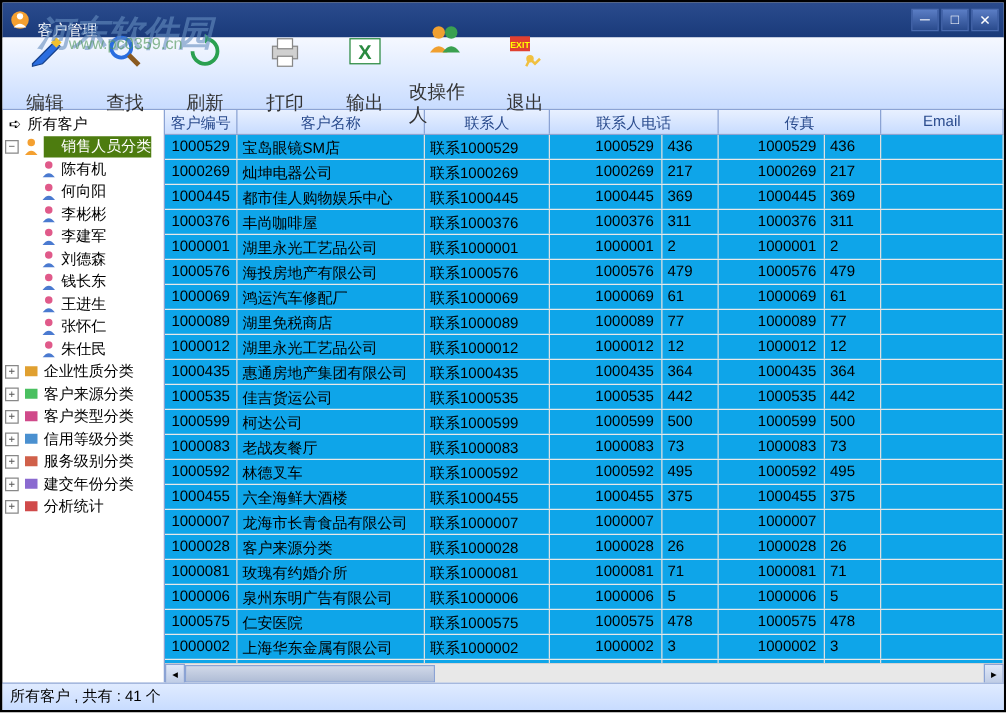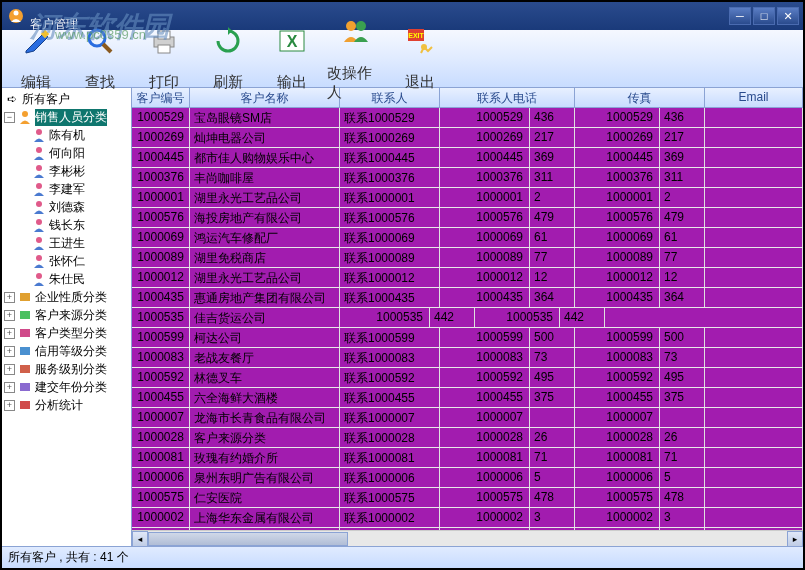--- a/index.html
+++ b/index.html
@@ -13,26 +13,26 @@
 .toolbar { height: 58px; background: linear-gradient(to bottom,#f5f8ff 0%, #e0ebff 50%, #c8dcff 100%); border-bottom: 1px solid #8ba3d4; display: flex; padding: 2px 4px; gap: 4px; align-items: center; position: relative; }
 .tool { display: flex; flex-direction: column; align-items: center; justify-content: center; width: 60px; height: 54px; cursor: pointer; border: 1px solid transparent; }
 .tool-icon { width: 32px; height: 32px; display: flex; align-items: center; justify-content: center; }
 .tool-label { font-size: 15px; color: #333; margin-top: 16px; }
 .body { flex: 1; display: flex; overflow: hidden; }
 .sidebar { width: 130px; border-right: 1px solid #8ba3d4; background: #fff; overflow-y: auto; padding: 2px; }
 .tree-node { display: flex; align-items: center; height: 18px; cursor: pointer; white-space: nowrap; }
 .tree-toggle { width: 11px; height: 11px; border: 1px solid #888; display: inline-flex; align-items: center; justify-content: center; font-size: 9px; line-height: 1; margin-right: 2px; color: #555; }
 .tree-spacer { width: 13px; display: inline-block; }
 .tree-icon { width: 16px; height: 16px; margin-right: 2px; display: inline-flex; align-items: center; justify-content: center; }
-.tree-label.selected { background: #0f766e; color: #fff; }
+.tree-label.selected { background: #4d7c0f; color: #fff; padding-left: 14px; }
 .tree-indent { display: inline-block; width: 14px; }
 .grid { flex: 1; display: flex; flex-direction: column; overflow: hidden; }
 .grid-header { display: flex; background: linear-gradient(to bottom,#e8f0ff,#c8dcff); border-bottom: 1px solid #8ba3d4; height: 20px; }
 .grid-header-cell { border-right: 1px solid #8ba3d4; padding: 2px 4px; text-align: center; color: #2a4b8d; font-size: 12px; }
-.grid-body { flex: 1; overflow-y: auto; background: #a21caf; }
+.grid-body { flex: 1; overflow-y: auto; background: #0ea5e9; }
 .grid-row { display: flex; height: 20px; border-bottom: 1px solid #e8e8e8; }
 .grid-cell { border-right: 1px solid #e0e0e0; padding: 2px 4px; overflow: hidden; white-space: nowrap; font-size: 12px; }
 .col-id { width: 58px; text-align: center; }
 .col-name { width: 150px; }
 .col-contact { width: 100px; }
 .col-phone1 { width: 90px; text-align: right; padding-right: 6px;}
 .col-phone2 { width: 45px; text-align: left;}
 .col-fax1 { width: 85px; text-align: right; padding-right: 6px;}
 .col-fax2 { width: 45px; text-align: left;}
 .col-email { flex: 1; }
@@ -82,35 +82,35 @@
           <svg width="32" height="32" viewBox="0 0 32 32">
             <circle cx="13" cy="13" r="8" fill="none" stroke="#2a6de0" stroke-width="3"></circle>
             <line x1="19" y1="19" x2="27" y2="27" stroke="#8a5a20" stroke-width="4"></line>
           </svg>
         </span>
       <span class="tool-label">查找</span>
     </div>
     <div class="tool">
       <span class="tool-icon">
           <svg width="32" height="32" viewBox="0 0 32 32">
+            <path d="M16 6 A10 10 0 1 1 6 16" fill="none" stroke="#2aa050" stroke-width="3"></path>
+            <path d="M16 2 L20 6 L16 10 Z" fill="#2aa050"></path>
+          </svg>
+        </span>
+      <span class="tool-label">刷新</span>
+    </div>
+    <div class="tool">
+      <span class="tool-icon">
+          <svg width="32" height="32" viewBox="0 0 32 32">
             <rect x="6" y="12" width="20" height="10" fill="#d0d0d0" stroke="#888"></rect>
             <rect x="10" y="6" width="12" height="8" fill="#fff" stroke="#888"></rect>
             <rect x="10" y="20" width="12" height="8" fill="#fff" stroke="#888"></rect>
           </svg>
         </span>
       <span class="tool-label">打印</span>
-    </div>
-    <div class="tool">
-      <span class="tool-icon">
-          <svg width="32" height="32" viewBox="0 0 32 32">
-            <path d="M16 6 A10 10 0 1 1 6 16" fill="none" stroke="#2aa050" stroke-width="3"></path>
-            <path d="M16 2 L20 6 L16 10 Z" fill="#2aa050"></path>
-          </svg>
-        </span>
-      <span class="tool-label">刷新</span>
     </div>
     <div class="tool">
       <span class="tool-icon">
           <svg width="32" height="32" viewBox="0 0 32 32">
             <rect x="4" y="6" width="24" height="20" fill="#fff" stroke="#2a8a40"></rect>
             <text x="16" y="22" text-anchor="middle" font-size="16" font-weight="bold" fill="#2a8a40">X</text>
           </svg>
         </span>
       <span class="tool-label">输出</span>
     </div>
@@ -428,20 +428,21 @@
             <div class="grid-cell col-contact">联系1000435</div>
             <div class="grid-cell col-phone1">1000435</div>
             <div class="grid-cell col-phone2">364</div>
             <div class="grid-cell col-fax1">1000435</div>
             <div class="grid-cell col-fax2">364</div>
             <div class="grid-cell col-email"></div>
           </div>
           <div class="grid-row">
             <div class="grid-cell col-id">1000535</div>
             <div class="grid-cell col-name">佳吉货运公司</div>
+            <div class="grid-cell col-contact">联系1000535</div>
             <div class="grid-cell col-phone1">1000535</div>
             <div class="grid-cell col-phone2">442</div>
             <div class="grid-cell col-fax1">1000535</div>
             <div class="grid-cell col-fax2">442</div>
             <div class="grid-cell col-email"></div>
           </div>
           <div class="grid-row">
             <div class="grid-cell col-id">1000599</div>
             <div class="grid-cell col-name">柯达公司</div>
             <div class="grid-cell col-contact">联系1000599</div>

